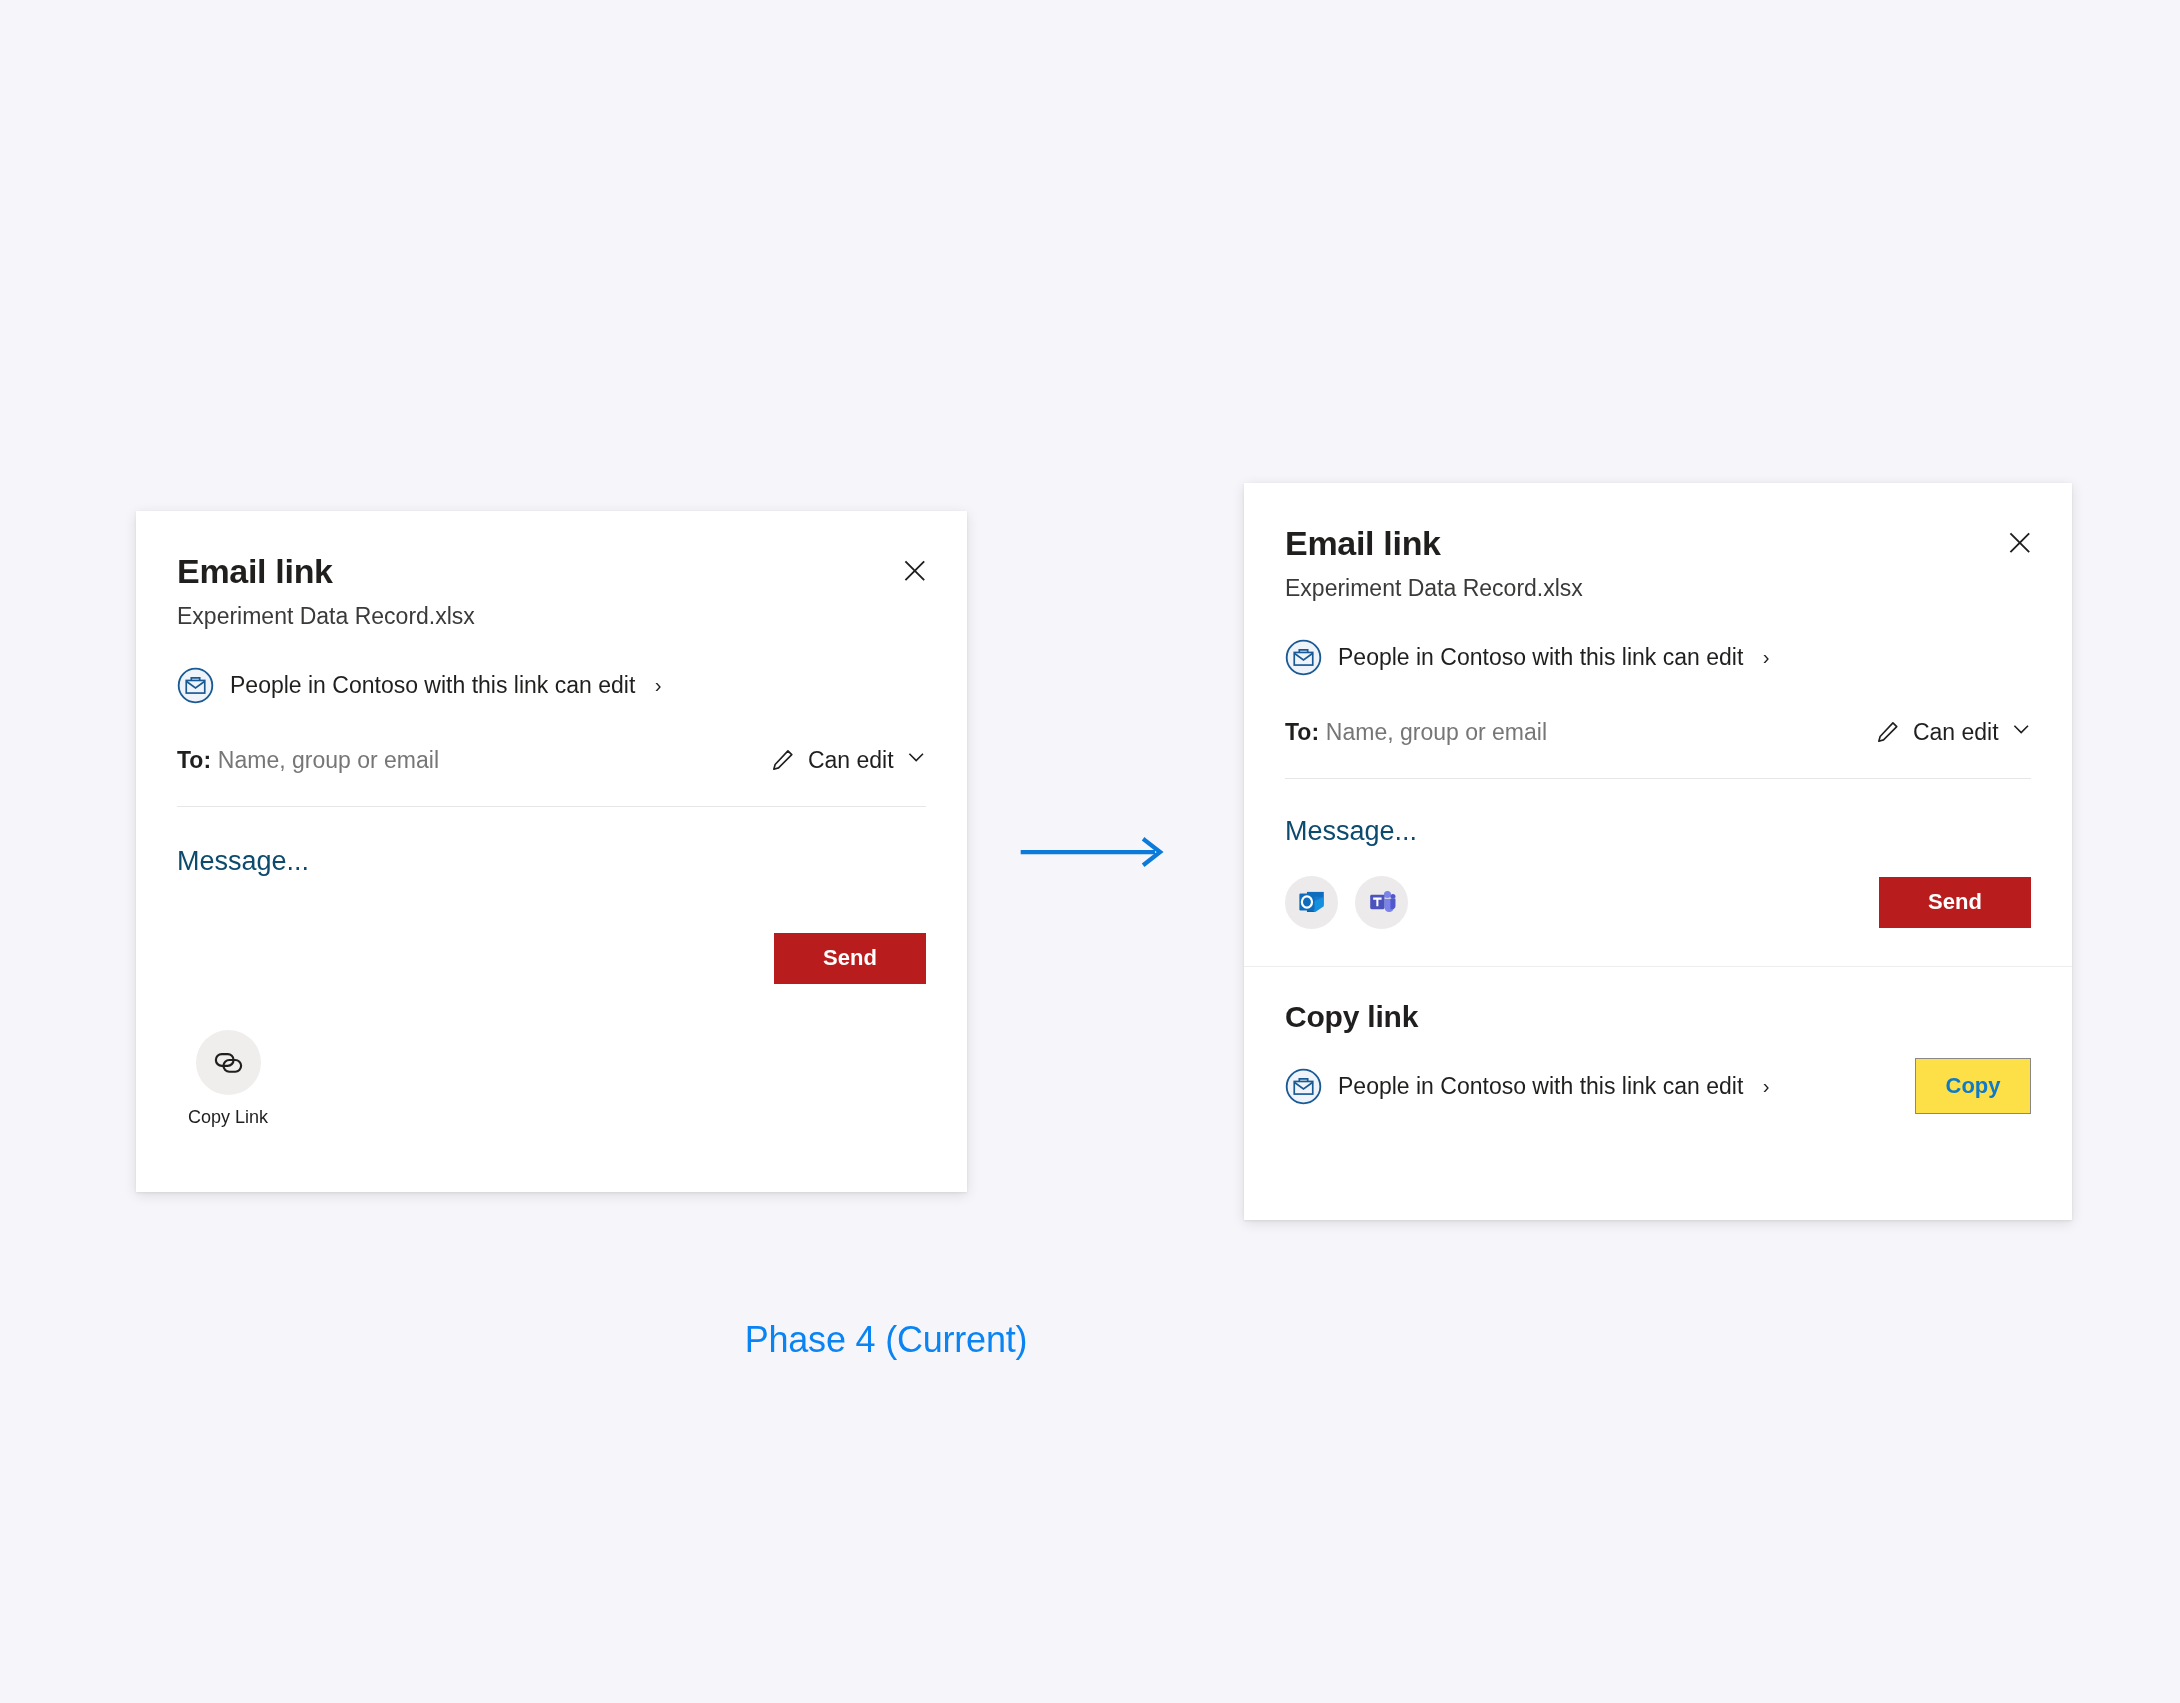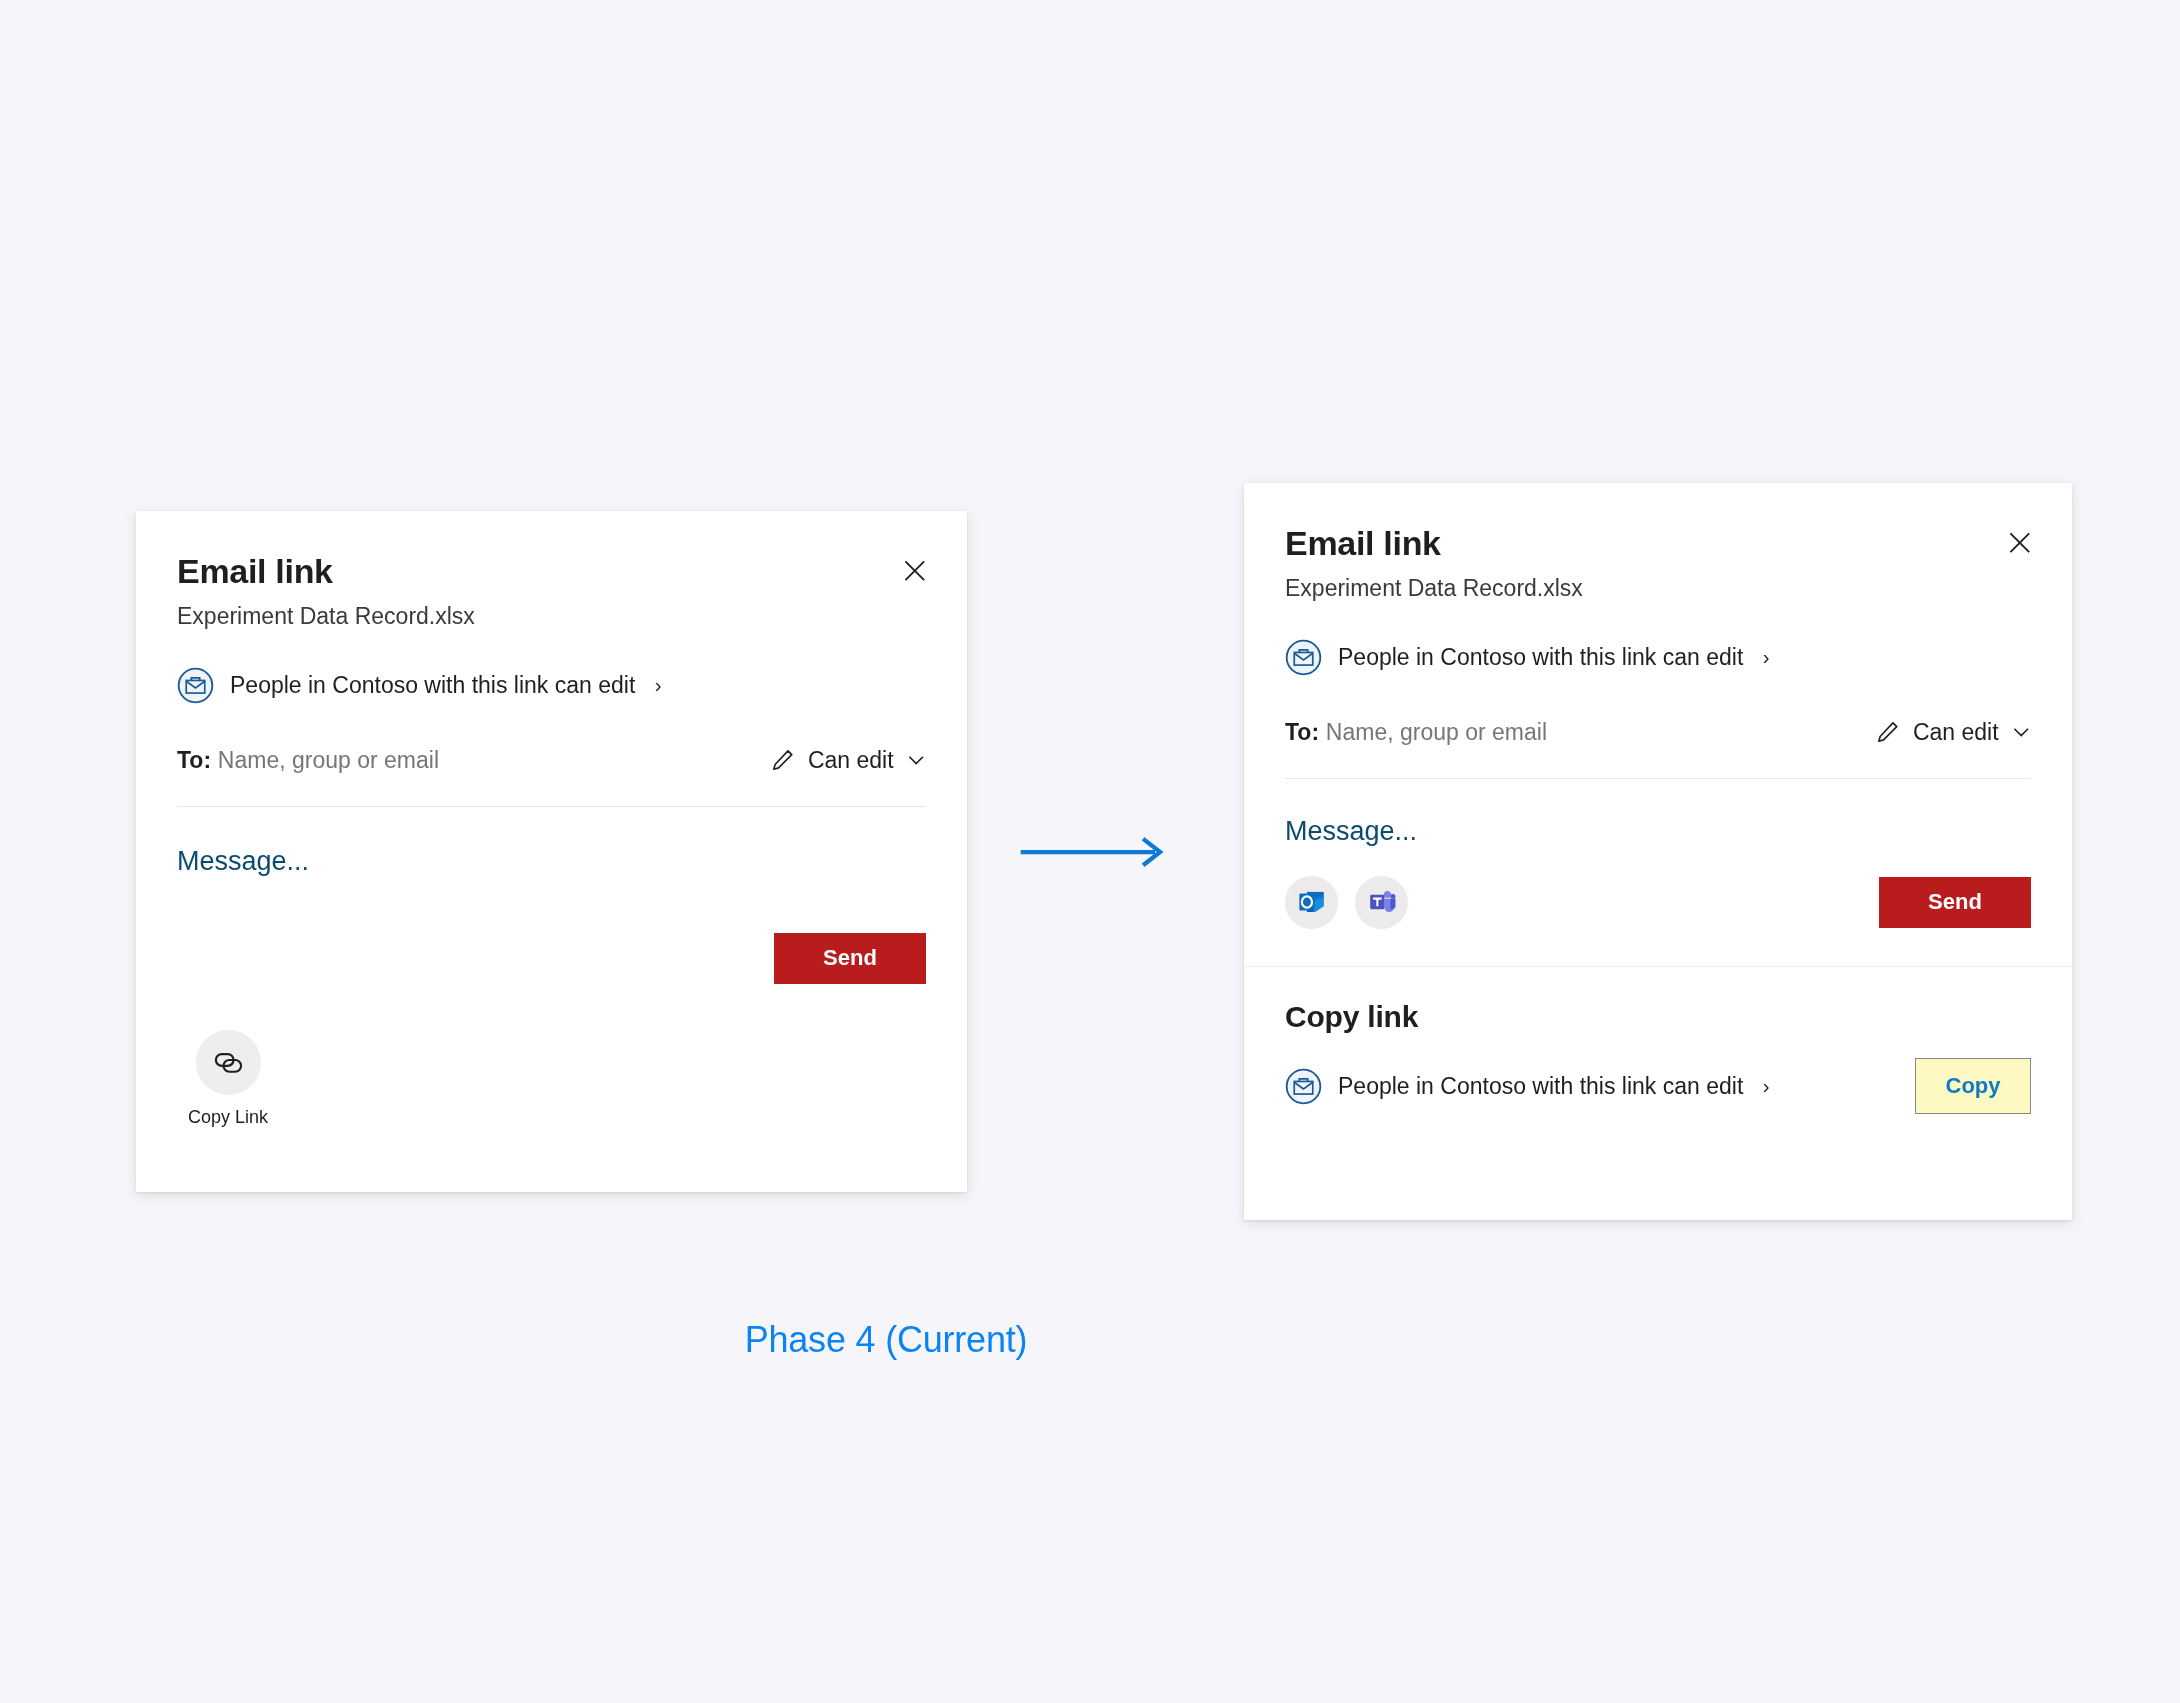--- a/index.html
+++ b/index.html
@@ -88,21 +88,21 @@
     font-size: 23px;
     font-weight: bold;
     color: #201f1e;
   }
   .to-placeholder {
     font-size: 23px;
     color: #767676;
   }
   .perm-picker {
     display: flex;
-    align-items: center;
+    align-items: flex-start;
     gap: 12px;
     cursor: pointer;
   }
   .perm-picker .perm-text {
     font-size: 23px;
     color: #201f1e;
   }
   .perm-picker .chev-down { display: block; }
 
   .divider {
@@ -176,21 +176,21 @@
   
   .copy-heading {
     font-size: 30px;
     font-weight: bold;
     color: #201f1e;
     letter-spacing: -0.2px;
   }
   .copy-btn {
     width: 116px;
     height: 56px;
-    background: #fef9c3;
+    background: #fde047;
     border: 0.9px solid #8a8886;
     color: #0f7ac8;
     font-size: 22px;
     font-weight: bold;
     cursor: pointer;
     font-family: "Liberation Sans", sans-serif;
     display: flex;
     align-items: center;
     justify-content: center;
   }

